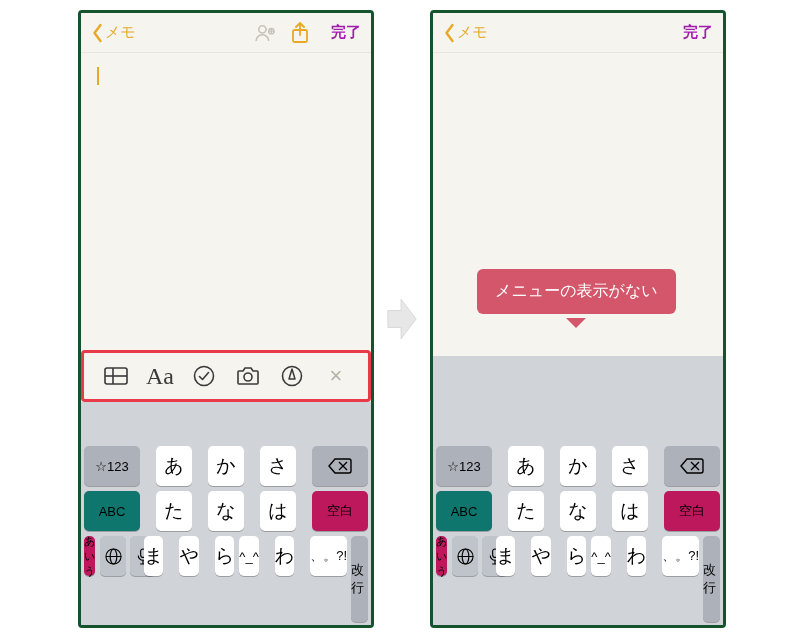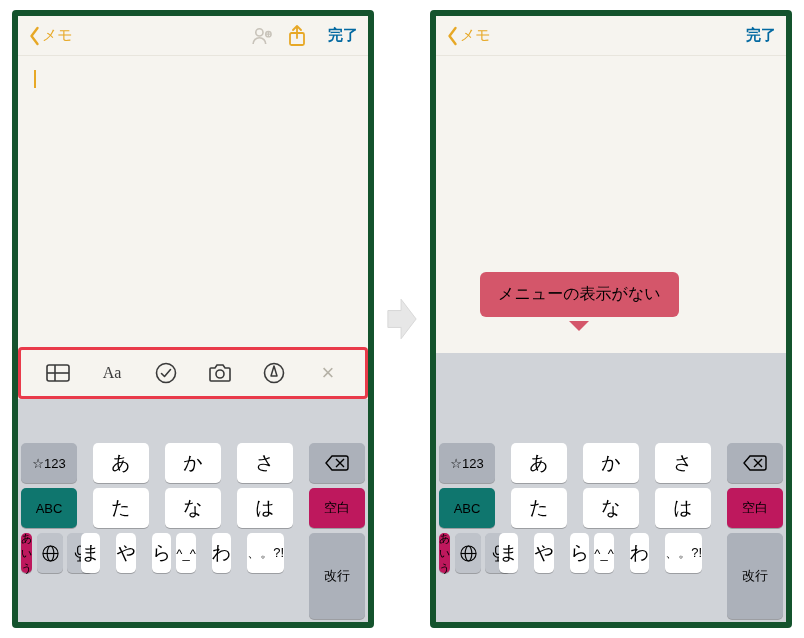--- a/index.html
+++ b/index.html
@@ -8,23 +8,23 @@
     font-family: -apple-system, BlinkMacSystemFont, "Hiragino Sans", sans-serif;
     width: 804px;
     height: 638px;
     position: relative;
     display: flex;
     align-items: center;
     justify-content: center;
     gap: 12px;
   }
   .phone {
-    width: 362px;
+    width: 296px;
     height: 618px;
-    border: 6px solid #14532d;
+    border: 3px solid #14532d;
     border-radius: 4px;
     background: #f6f4ef;
     display: flex;
     flex-direction: column;
     overflow: hidden;
     position: relative;
   }
   .header {
     height: 40px;
     display: flex;
@@ -46,42 +46,42 @@
     width: 30px;
     height: 30px;
     display: flex;
     align-items: center;
     justify-content: center;
     color: #e7a826;
     margin: 0 2px;
   }
   .collab { color: #c8c3ba; }
   .done {
-    color: #0369a1;
+    color: #a21caf;
     font-size: 15px;
     font-weight: 600;
     margin-left: 14px;
   }
   .content {
     flex: 1;
     background: #f6f4ef;
     padding: 14px 16px;
     position: relative;
   }
   .cursor {
     width: 2px;
     height: 18px;
     background: #e7a826;
   }
   .callout {
     position: absolute;
     left: 44px;
     top: 216px;
     background: #d4566a;
-    color: #000000;
+    color: #ffffff;
     font-size: 16px;
     padding: 12px 18px;
     border-radius: 6px;
     white-space: nowrap;
   }
   .callout::after {
     content: "";
     position: absolute;
     bottom: -14px;
     left: 50%;
@@ -107,21 +107,21 @@
   }
   .tbtn {
     width: 40px;
     height: 38px;
     display: flex;
     align-items: center;
     justify-content: center;
     color: #3a3a3a;
   }
   .tbtn.close { color: #b5b1a6; font-size: 22px; }
-  .aa { font-size: 16px; font-weight: 500; font-family: "Times New Roman", serif; }
+  .aa { font-size: 24px; font-weight: 500; font-family: "Times New Roman", serif; }
   .kb-gap {
     height: 40px;
     background: #d0d3d8;
   }
   .keyboard {
     background: #d0d3d8;
     padding: 4px 3px 3px 3px;
   }
   .krow {
     display: flex;

